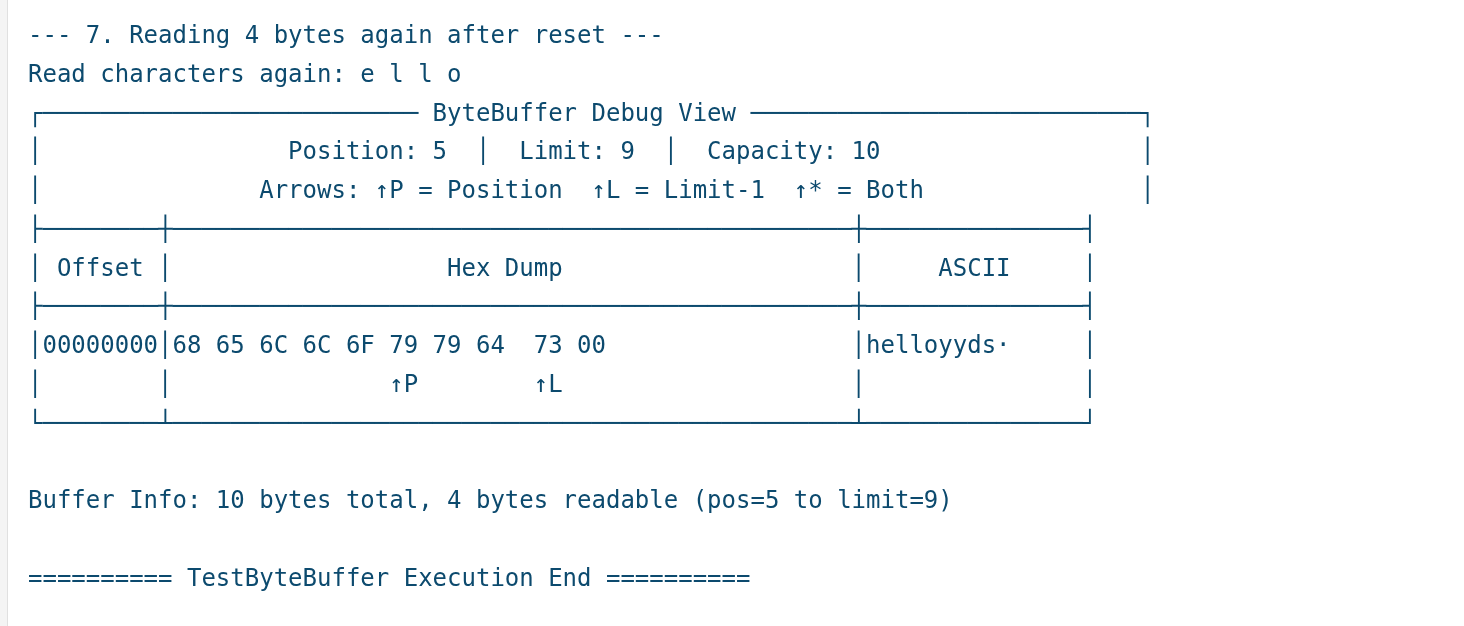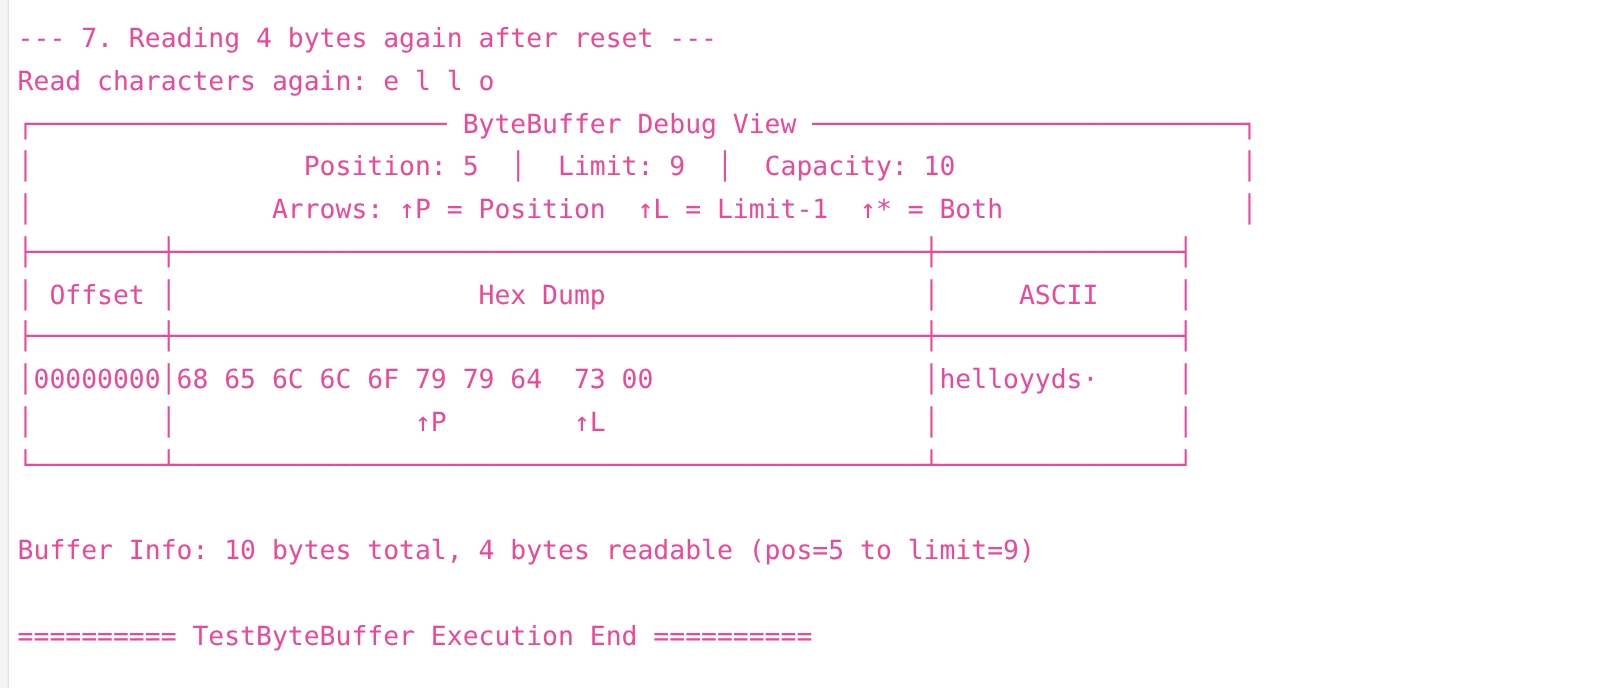--- a/index.html
+++ b/index.html
@@ -18,27 +18,27 @@
     position: absolute;
     left: 0;
     top: 0;
     width: 7px;
     height: 626px;
     background: #f4f4f4;
     border-right: 1px solid #e0e0e0;
   }
   .console {
     position: absolute;
-    left: 16px;
+    left: 28px;
     top: 16px;
     margin: 0;
     font-family: "DejaVu Sans Mono", "Liberation Mono", monospace;
     font-size: 24px;
     line-height: 38.75px;
-    color: #ec4899;
+    color: #0c4a6e;
     white-space: pre;
   }
   .console .line {
     display: block;
     height: 38.75px;
   }
 </style>
 </head>
 <body>
 

